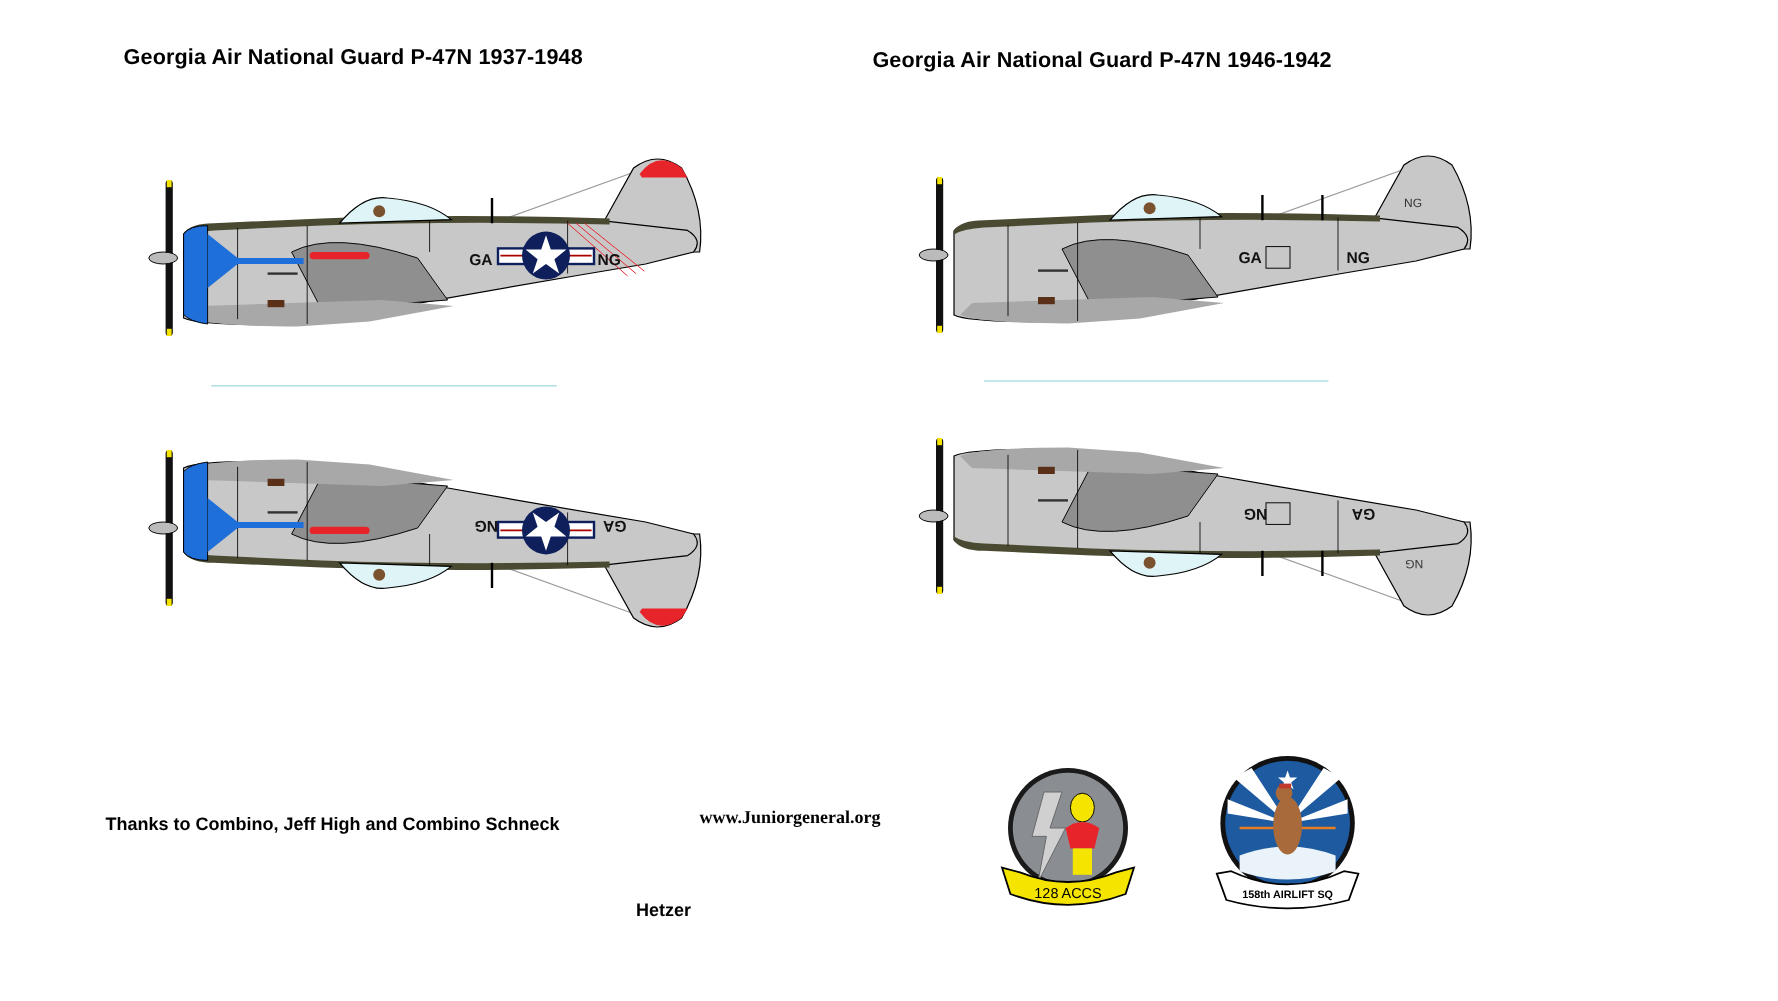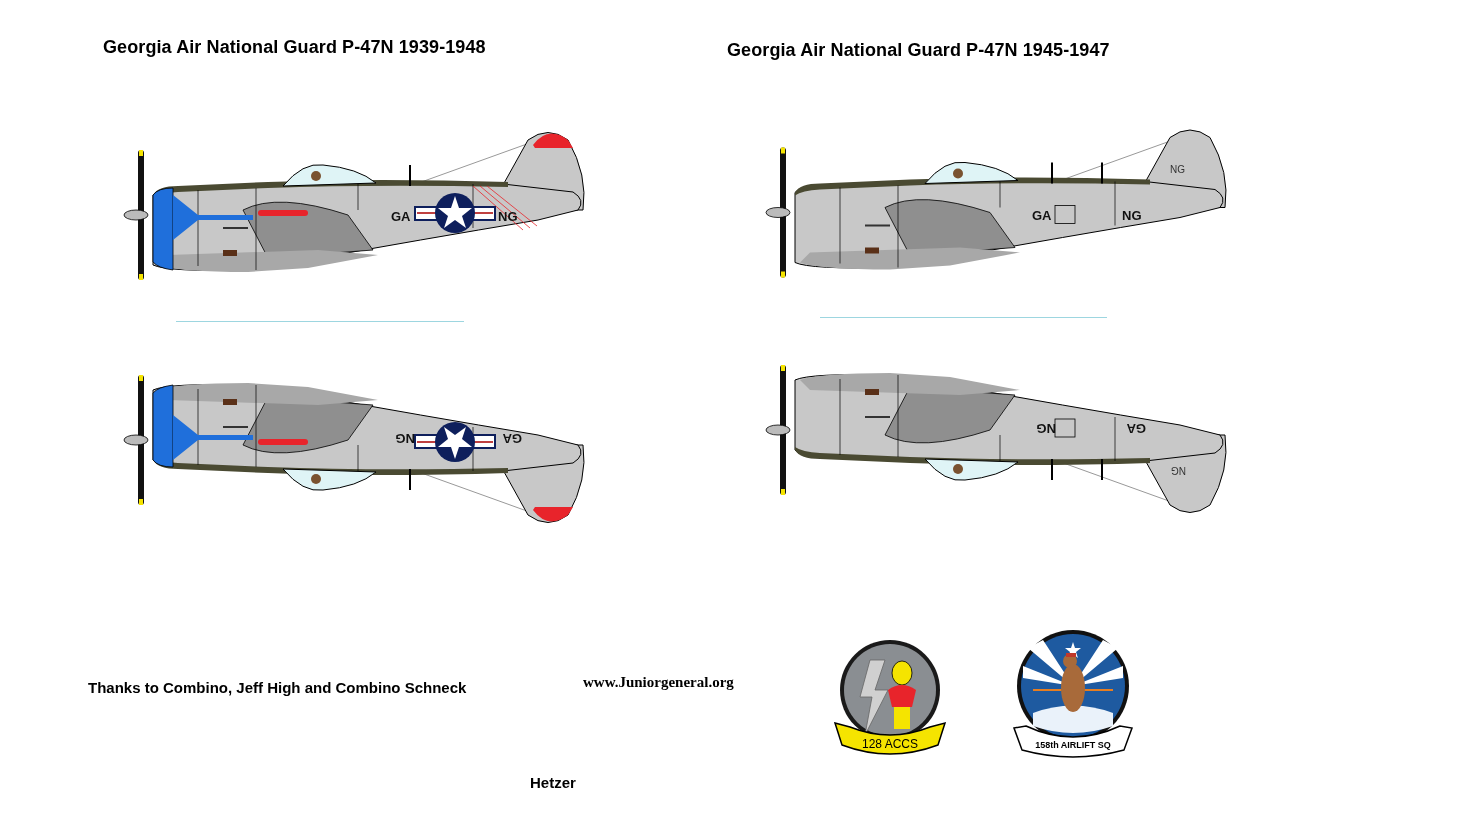--- a/index.html
+++ b/index.html
@@ -6,22 +6,22 @@
   body{width:1482px;height:834px;position:relative;overflow:hidden;font-family:"Liberation Sans",sans-serif;color:#000;}
   .title{position:absolute;font-size:18px;font-weight:bold;letter-spacing:0.1px;white-space:nowrap;}
   .credit{position:absolute;font-size:15px;font-weight:bold;white-space:nowrap;}
   .divider{position:absolute;height:1px;background:#9dd6e0;}
   .plane{position:absolute;}
   .badge{position:absolute;}
 </style>
 </head>
 <body>
 
-<div class="title" style="left:103px;top:37px;">Georgia Air National Guard P-47N 1939-1948</div>
-<div class="title" style="left:727px;top:40px;">Georgia Air National Guard P-47N 1945-1947</div>
+<div class="title" style="left:103px;top:37px;">Georgia Air National Guard P-47N 1937-1948</div>
+<div class="title" style="left:727px;top:40px;">Georgia Air National Guard P-47N 1946-1942</div>
 
 <div class="divider" style="left:176px;top:321px;width:288px;"></div>
 <div class="divider" style="left:820px;top:317px;width:287px;"></div>
 
 <svg width="0" height="0" style="position:absolute">
   <defs>
 
     <g id="p47-body">
 
       <line x1="295" y1="65" x2="420" y2="20" stroke="#999" stroke-width="1"></line>
@@ -114,21 +114,21 @@
     <rect x="295" y="88" width="20" height="18" fill="none" stroke="#000" stroke-width="0.8"></rect>
     <use href="#p47-prop"></use>
   </g>
   <text x="272" y="82" font-family="Liberation Sans, sans-serif" font-weight="bold" font-size="13" fill="#111" transform="rotate(180 284 78)">NG</text>
   <text x="362" y="82" font-family="Liberation Sans, sans-serif" font-weight="bold" font-size="13" fill="#111" transform="rotate(180 374 78)">GA</text>
   <text x="410" y="125" font-family="Liberation Sans, sans-serif" font-size="10" fill="#333" transform="rotate(180 418 121)">NG</text>
 </svg>
 
 <div class="credit" style="left:88px;top:679px;">Thanks to Combino, Jeff High and Combino Schneck</div>
 <div class="credit" style="left:583px;top:674px;font-family:Liberation Serif, serif;">www.Juniorgeneral.org</div>
-<div class="credit" style="left:530px;top:750px;margin-top:24px;">Hetzer</div>
+<div class="credit" style="left:530px;top:750px;">Hetzer</div>
 
 <svg class="badge" style="left:830px;top:635px;" width="120" height="125" viewBox="0 0 120 125">
   <circle cx="60" cy="55" r="50" fill="#1a1a1a"></circle>
   <circle cx="60" cy="55" r="46" fill="#8a8e92"></circle>
   <polygon points="40,25 55,25 45,55 58,55 35,100 42,62 30,62" fill="#d0d0d0" stroke="#666" stroke-width="0.8"></polygon>
   <ellipse cx="72" cy="38" rx="10" ry="12" fill="#f5e400" stroke="#000" stroke-width="0.8"></ellipse>
   <path d="M58,55 Q72,45 86,55 L82,72 L62,72 Z" fill="#e8242b"></path>
   <rect x="64" y="72" width="16" height="22" fill="#f5e400"></rect>
   <path d="M5,88 L20,92 Q60,108 100,92 L115,88 L108,110 Q60,128 12,110 Z" fill="#f5e400" stroke="#000" stroke-width="1.5"></path>
   <text x="60" y="113" text-anchor="middle" font-family="Liberation Sans, sans-serif" font-size="12" fill="#000">128 ACCS</text>

